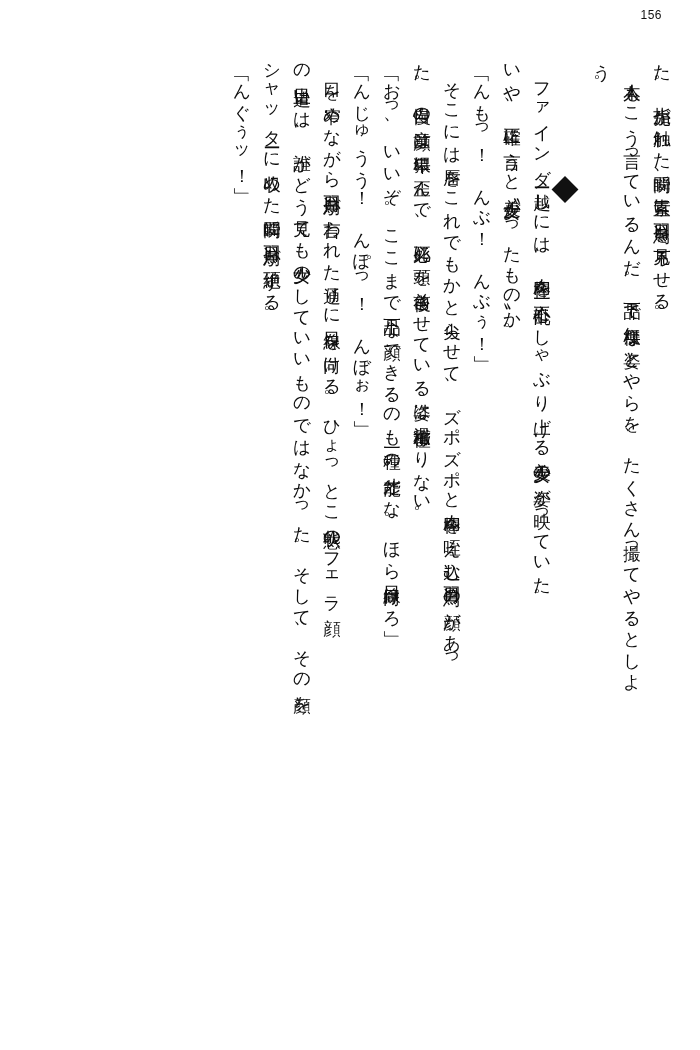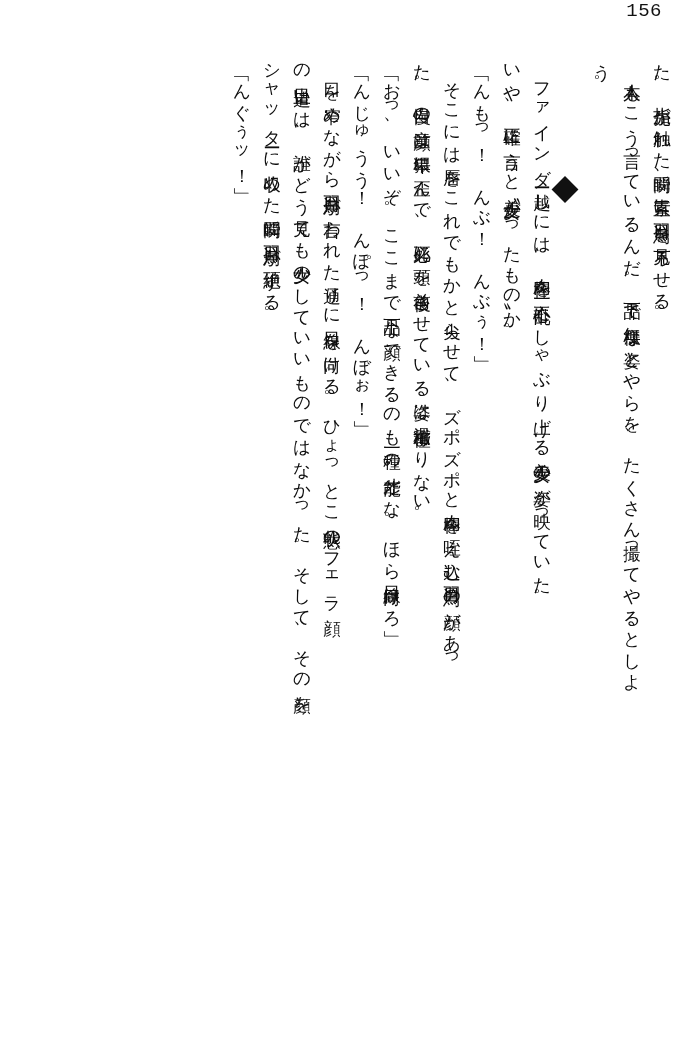--- a/index.html
+++ b/index.html
@@ -18,25 +18,25 @@
   .page {
     position: relative;
     width: 700px;
     height: 1050px;
     box-sizing: border-box;
   }
 
   
   .page-number {
     position: absolute;
-    top: 0;
+    top: 8px;
     right: 38px;
-    font-size: 19px;
+    font-size: 12px;
     letter-spacing: 0.5px;
-    font-family: Liberation Mono, monospace;
+    font-family: Liberation Sans, sans-serif;
     color: #111;
   }
 
   
   .body-text {
     position: absolute;
     top: 52px;
     right: 30px;
     left: 32px;
     bottom: 24px;

